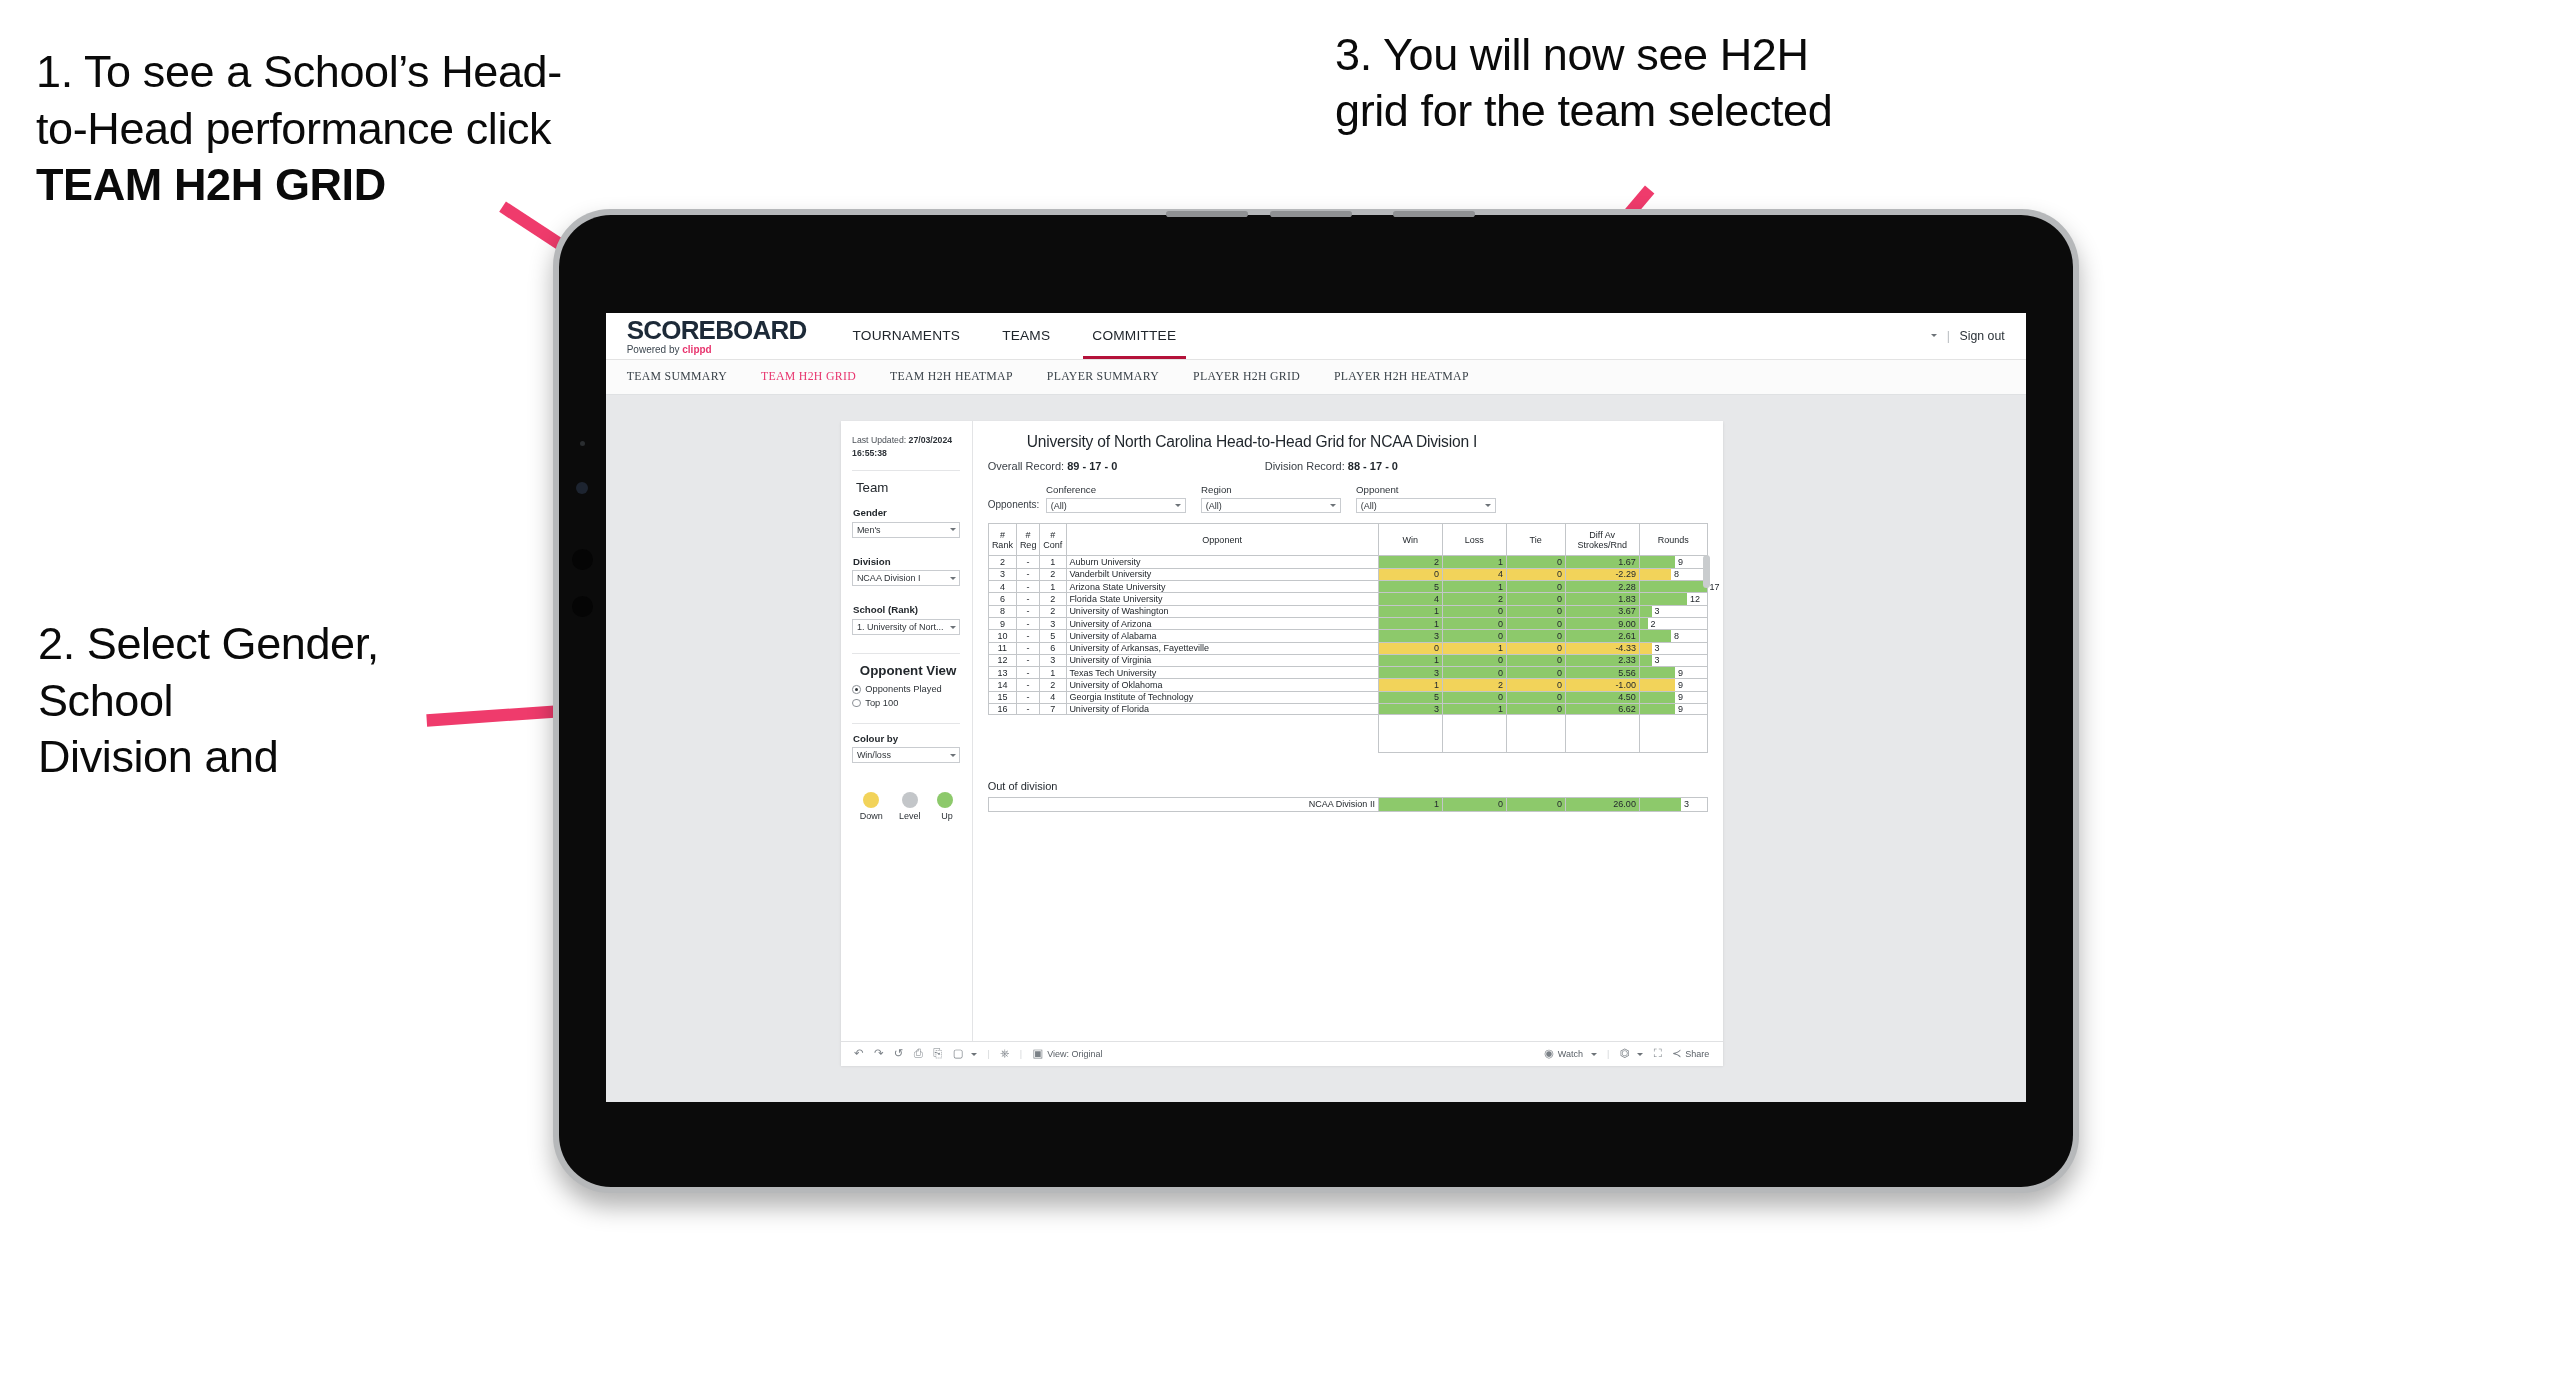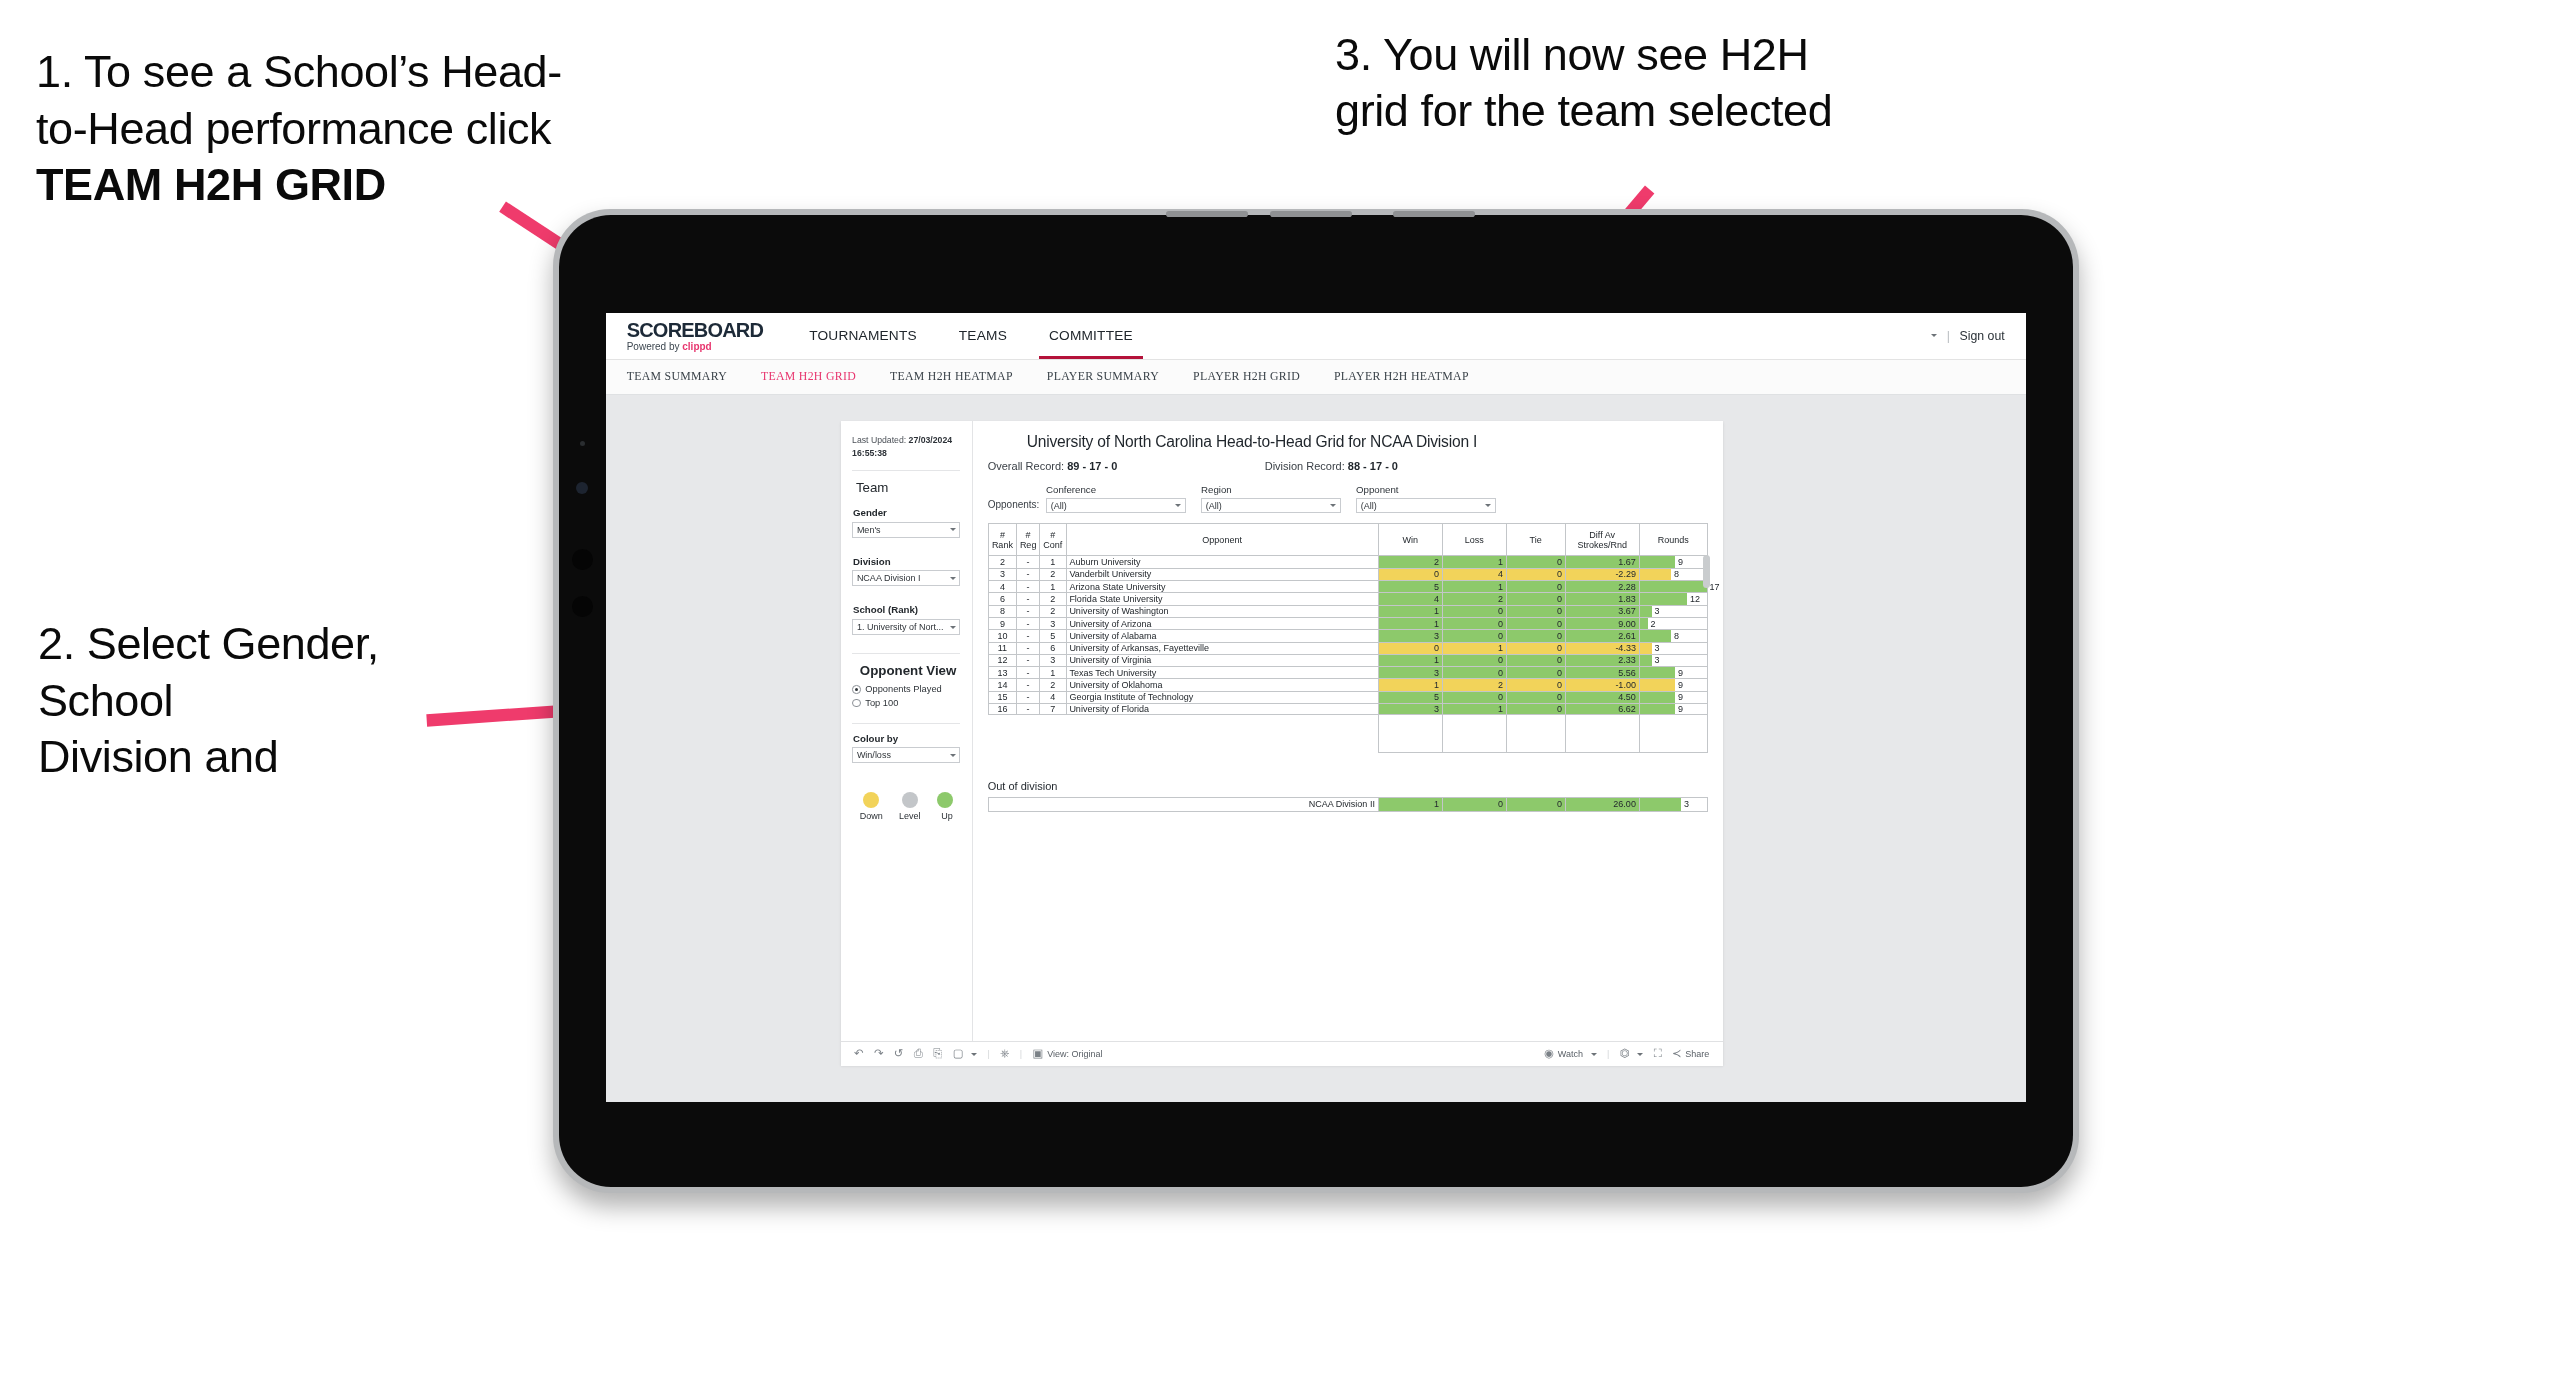--- a/index.html
+++ b/index.html
@@ -62,21 +62,21 @@
   
   #topbar {
     height: 47px; background: #ffffff;
     display: flex; align-items: center;
     border-bottom: 0.9px solid #e3e3e3;
     position: relative;
   }
   #logo-wrap { padding-left: 21px; padding-right: 25px; line-height: 1; }
   .logo-main {
     font-family: "Liberation Sans", sans-serif;
-    font-weight: 700; font-size: 20px; letter-spacing: -0.8px;
+    font-weight: 700; font-size: 26px; letter-spacing: -0.8px;
     color: #1d2a38;
     text-align: right;
   }
   .logo-sub {
     font-size: 10px; color: #3d4750; margin-top: 1.9px;
   }
   .logo-sub .brand { color: #e8366f; font-weight: 700; }
   .topnav { display: flex; align-items: stretch; height: 100%; }
   .topnav-item {
     display: flex; align-items: center;

